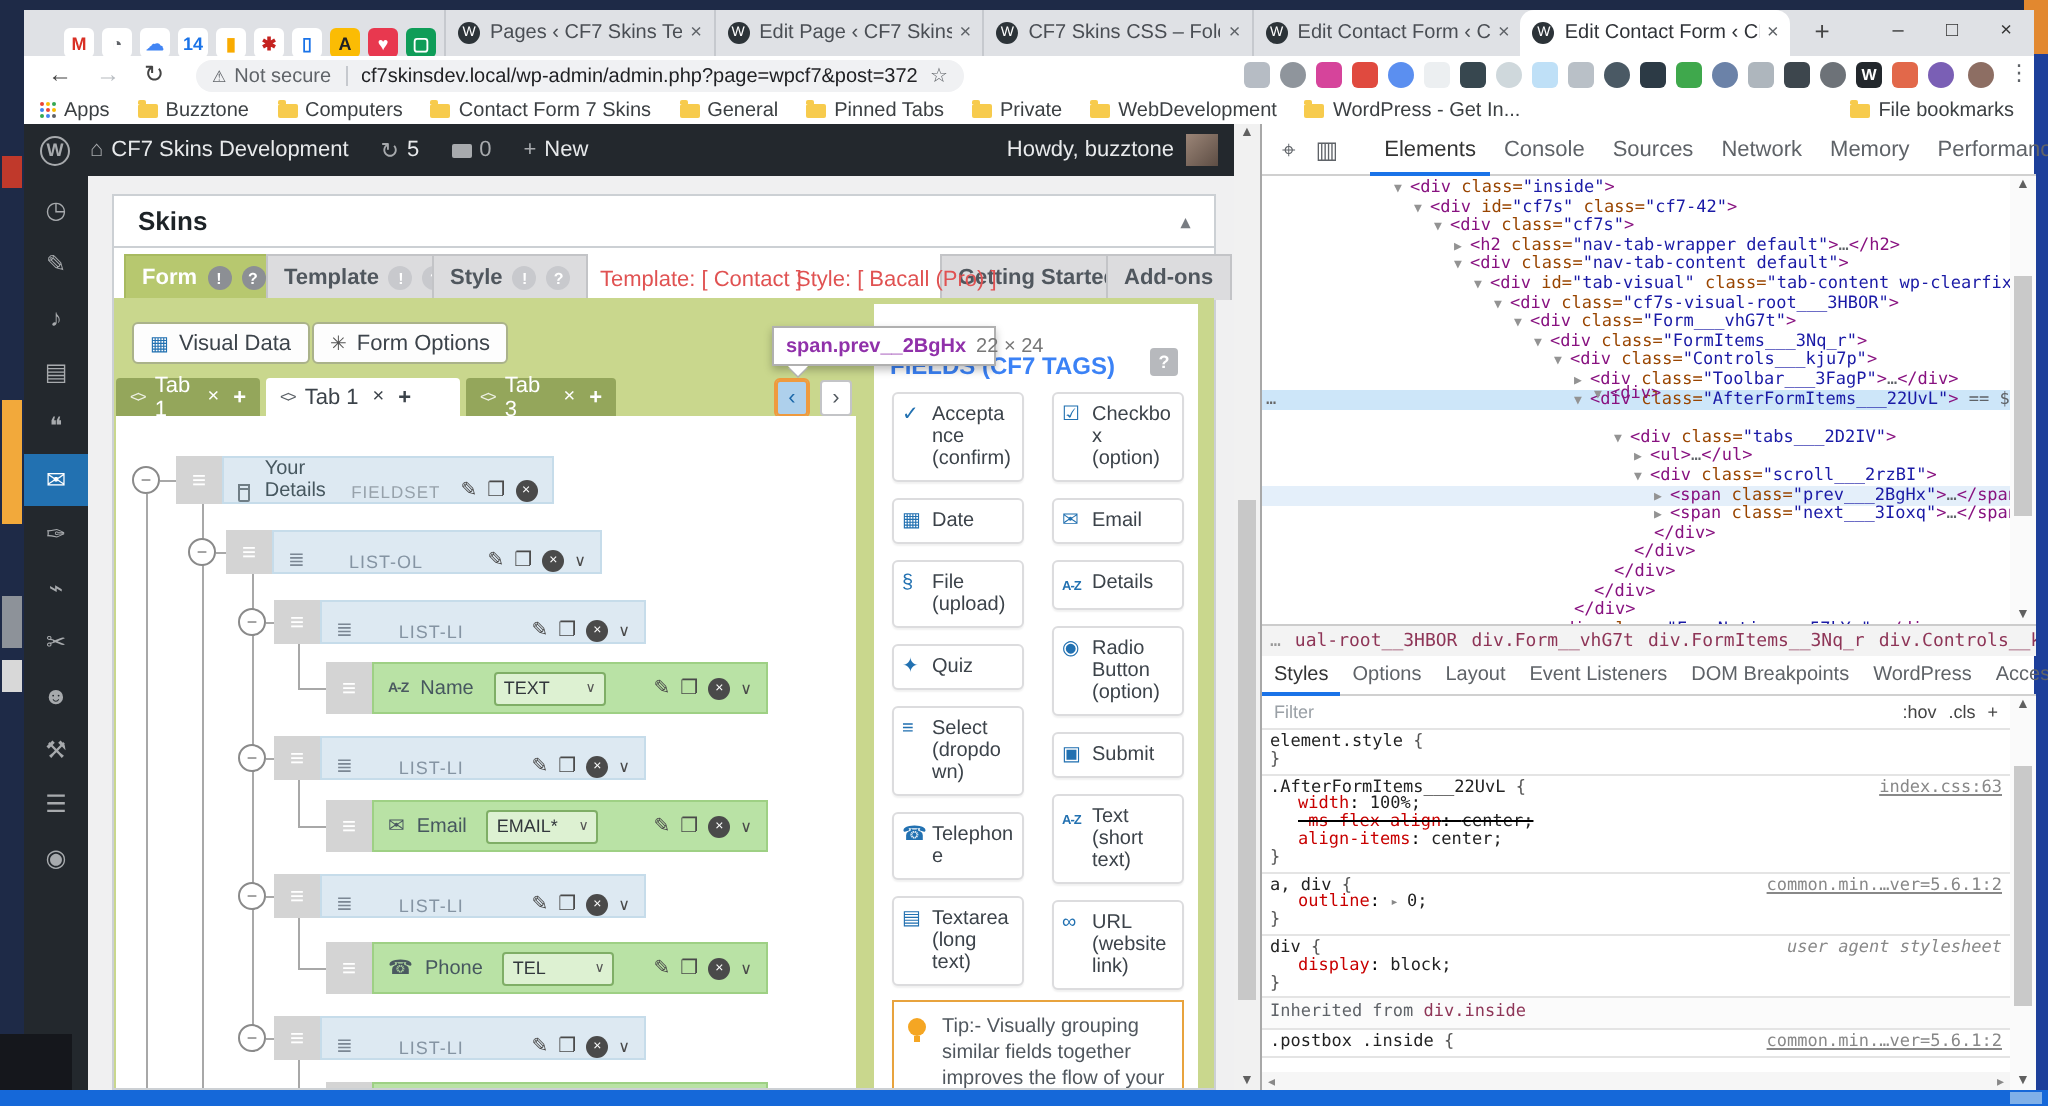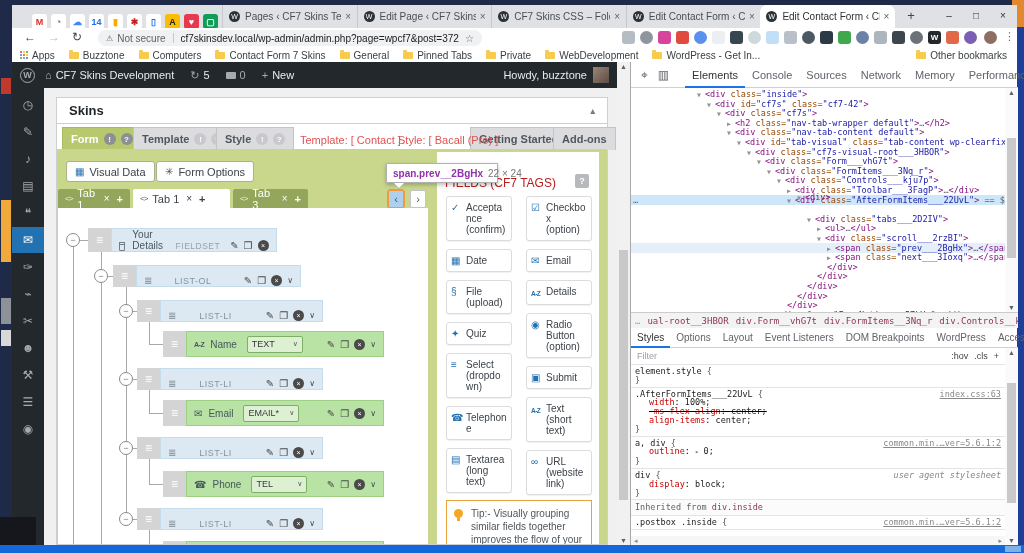--- a/index.html
+++ b/index.html
@@ -104,21 +104,21 @@
 .acts{display:flex;align-items:center;gap:5px;margin-left:auto}
 .acts .ic{font-size:10px;color:#4a4a4a}
 .xcirc{width:11px;height:11px;border-radius:50%;background:#4a4a4a;color:#fff;font-size:7px;text-align:center;
   line-height:11px}
 .foldic{width:9px;height:7px;border:1px solid #6f7d85;border-radius:1px;position:relative;margin-right:7px}
 .foldic:before{content:"";position:absolute;left:-1px;top:-3px;width:4px;height:2px;border:1px solid #6f7d85;border-bottom:none}
 .azic{font-size:7px;font-weight:bold;color:#4a5960;margin-right:6px;letter-spacing:-.5px}
 .gic2{font-size:10px;color:#4a5960;margin-right:6px}
 
 #fields-panel{position:absolute;left:380px;top:3px;width:162px;height:392px;background:#fff}
-#fields-title{position:absolute;left:8px;top:24px;font-size:12px;font-weight:normal;color:#b91c1c}
+#fields-title{position:absolute;left:8px;top:24px;font-size:12px;font-weight:bold;color:#3b82f6}
 #fields-help{position:absolute;left:138px;top:22px;width:14px;height:14px;border-radius:2px;background:#b7b9bd;
   color:#fff;font-size:9px;font-weight:bold;text-align:center;line-height:14px}
 .fcol{position:absolute;top:44px;width:66px;display:flex;flex-direction:column;gap:8px}
 .fbtn{background:#fff;border:1px solid #dcdcde;border-radius:3px;box-shadow:0 1px 1px rgba(0,0,0,.06);
   padding:5px 4px;display:flex;font-size:10px;color:#3c434a;line-height:11px}
 .fbtn .fic{width:15px;flex:none;color:#2271b1;font-size:10px}
 .fbtn .faz{font-size:6.5px;font-weight:bold;letter-spacing:-.5px;padding-top:2px}
 .fbtn .ftx{flex:1;word-break:break-word}
 #tip-box{position:absolute;left:9px;top:348px;width:146px;border:1px solid #e8a33d;background:#fff;
   padding:6px 6px 6px 24px;font-size:10px;color:#50575e;line-height:13px}
@@ -318,21 +318,21 @@
       <div class="bk">
         <span class="folder"></span>
         <span>WebDevelopment</span>
       </div>
       <div class="bk">
         <span class="folder"></span>
         <span>WordPress - Get In...</span>
       </div>
       <div class="bk" style="margin-left: auto; margin-right: 10px;">
         <span class="folder"></span>
-        <span>Other bookmarks</span>
+        <span>File bookmarks</span>
       </div>
     </div>
 
   <div class="abs" id="adminbar">
     <span id="wp-logo">W</span>
     <span class="itm">
       <span class="ab-ic">⌂</span>
       <span>CF7 Skins Development</span>
     </span>
     <span class="itm">

